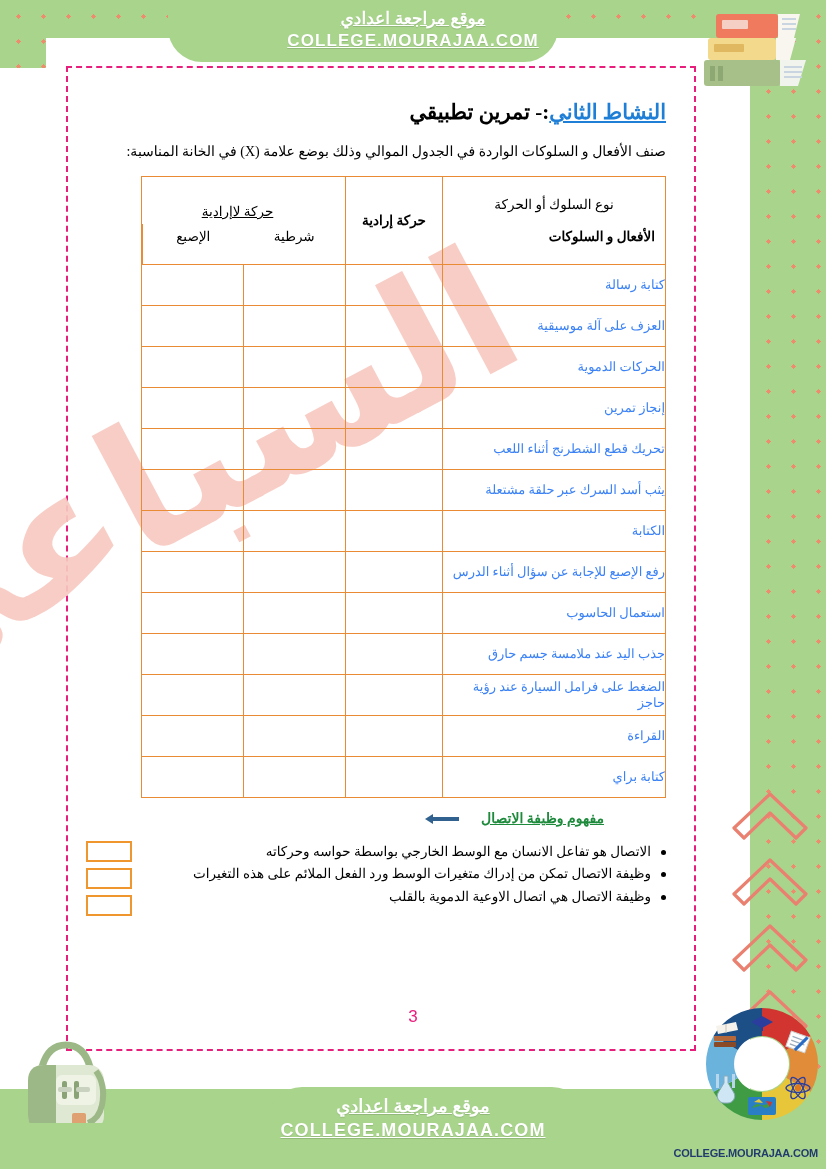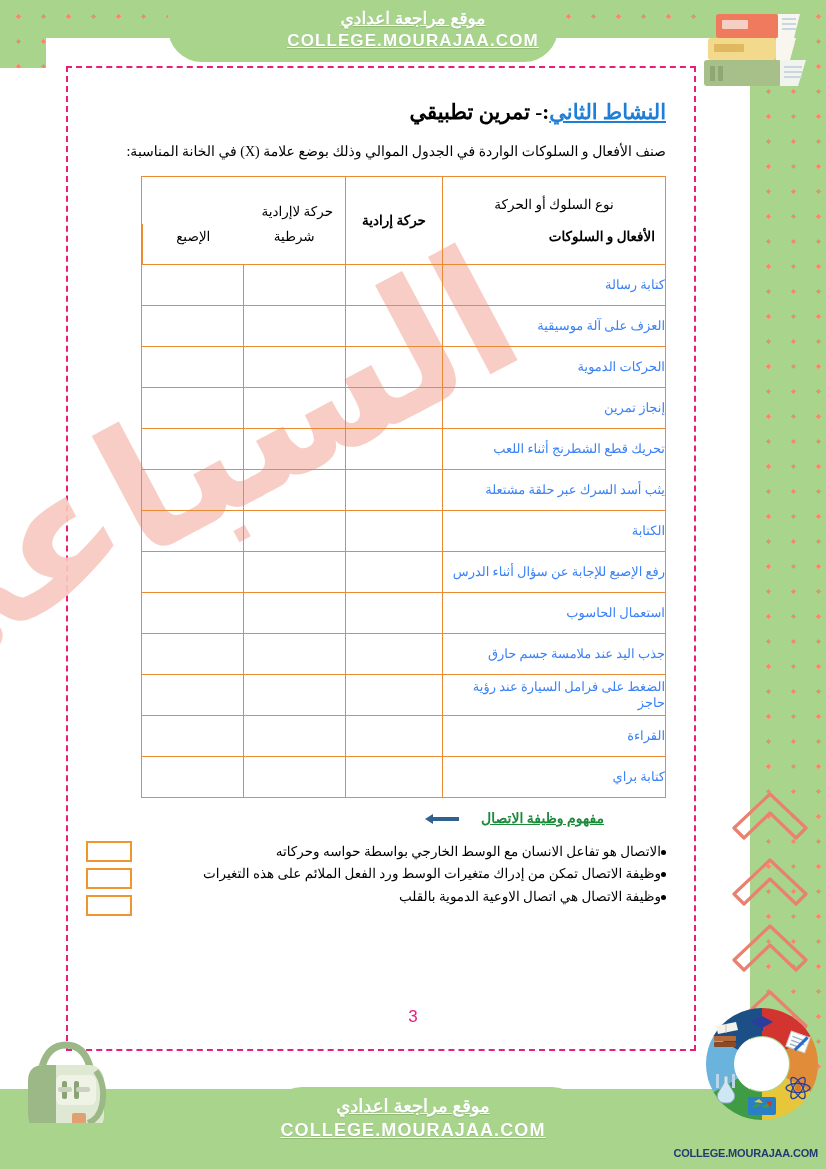--- a/index.html
+++ b/index.html
@@ -173,23 +173,24 @@
   }
 
   .head-invol-group {
     padding: 0 !important;
     position: relative;
     height: 88px;
   }
   .invol-title {
     position: absolute;
     top: 26px; left: 0; right: 12px;
-    text-align: right;
+    text-align: center;
     font-size: 13.5px;
     font-weight: normal;
+    text-decoration: underline;
   }
   .invol-subs {
     position: absolute;
     bottom: 0; left: 0; right: 0;
     height: 40px;
     display: flex;
   }
   .invol-sub {
     flex: 1 1 50%;
     text-align: center;
@@ -264,20 +265,21 @@
     list-style: none;
     margin: 0 0 0 auto;
     width: 490px;
     padding-right: 0;
   }
   ul#statements li {
     display: flex;
     flex-direction: row;
     align-items: flex-start;
     justify-content: flex-start;
+    gap: 10px;
     font-size: 13.5px;
     line-height: 1.65;
     color: #000;
     text-align: right;
     direction: rtl;
   }
   ul#statements li .bullet {
     flex: 0 0 auto;
     width: 5px; height: 5px;
     border-radius: 50%;

